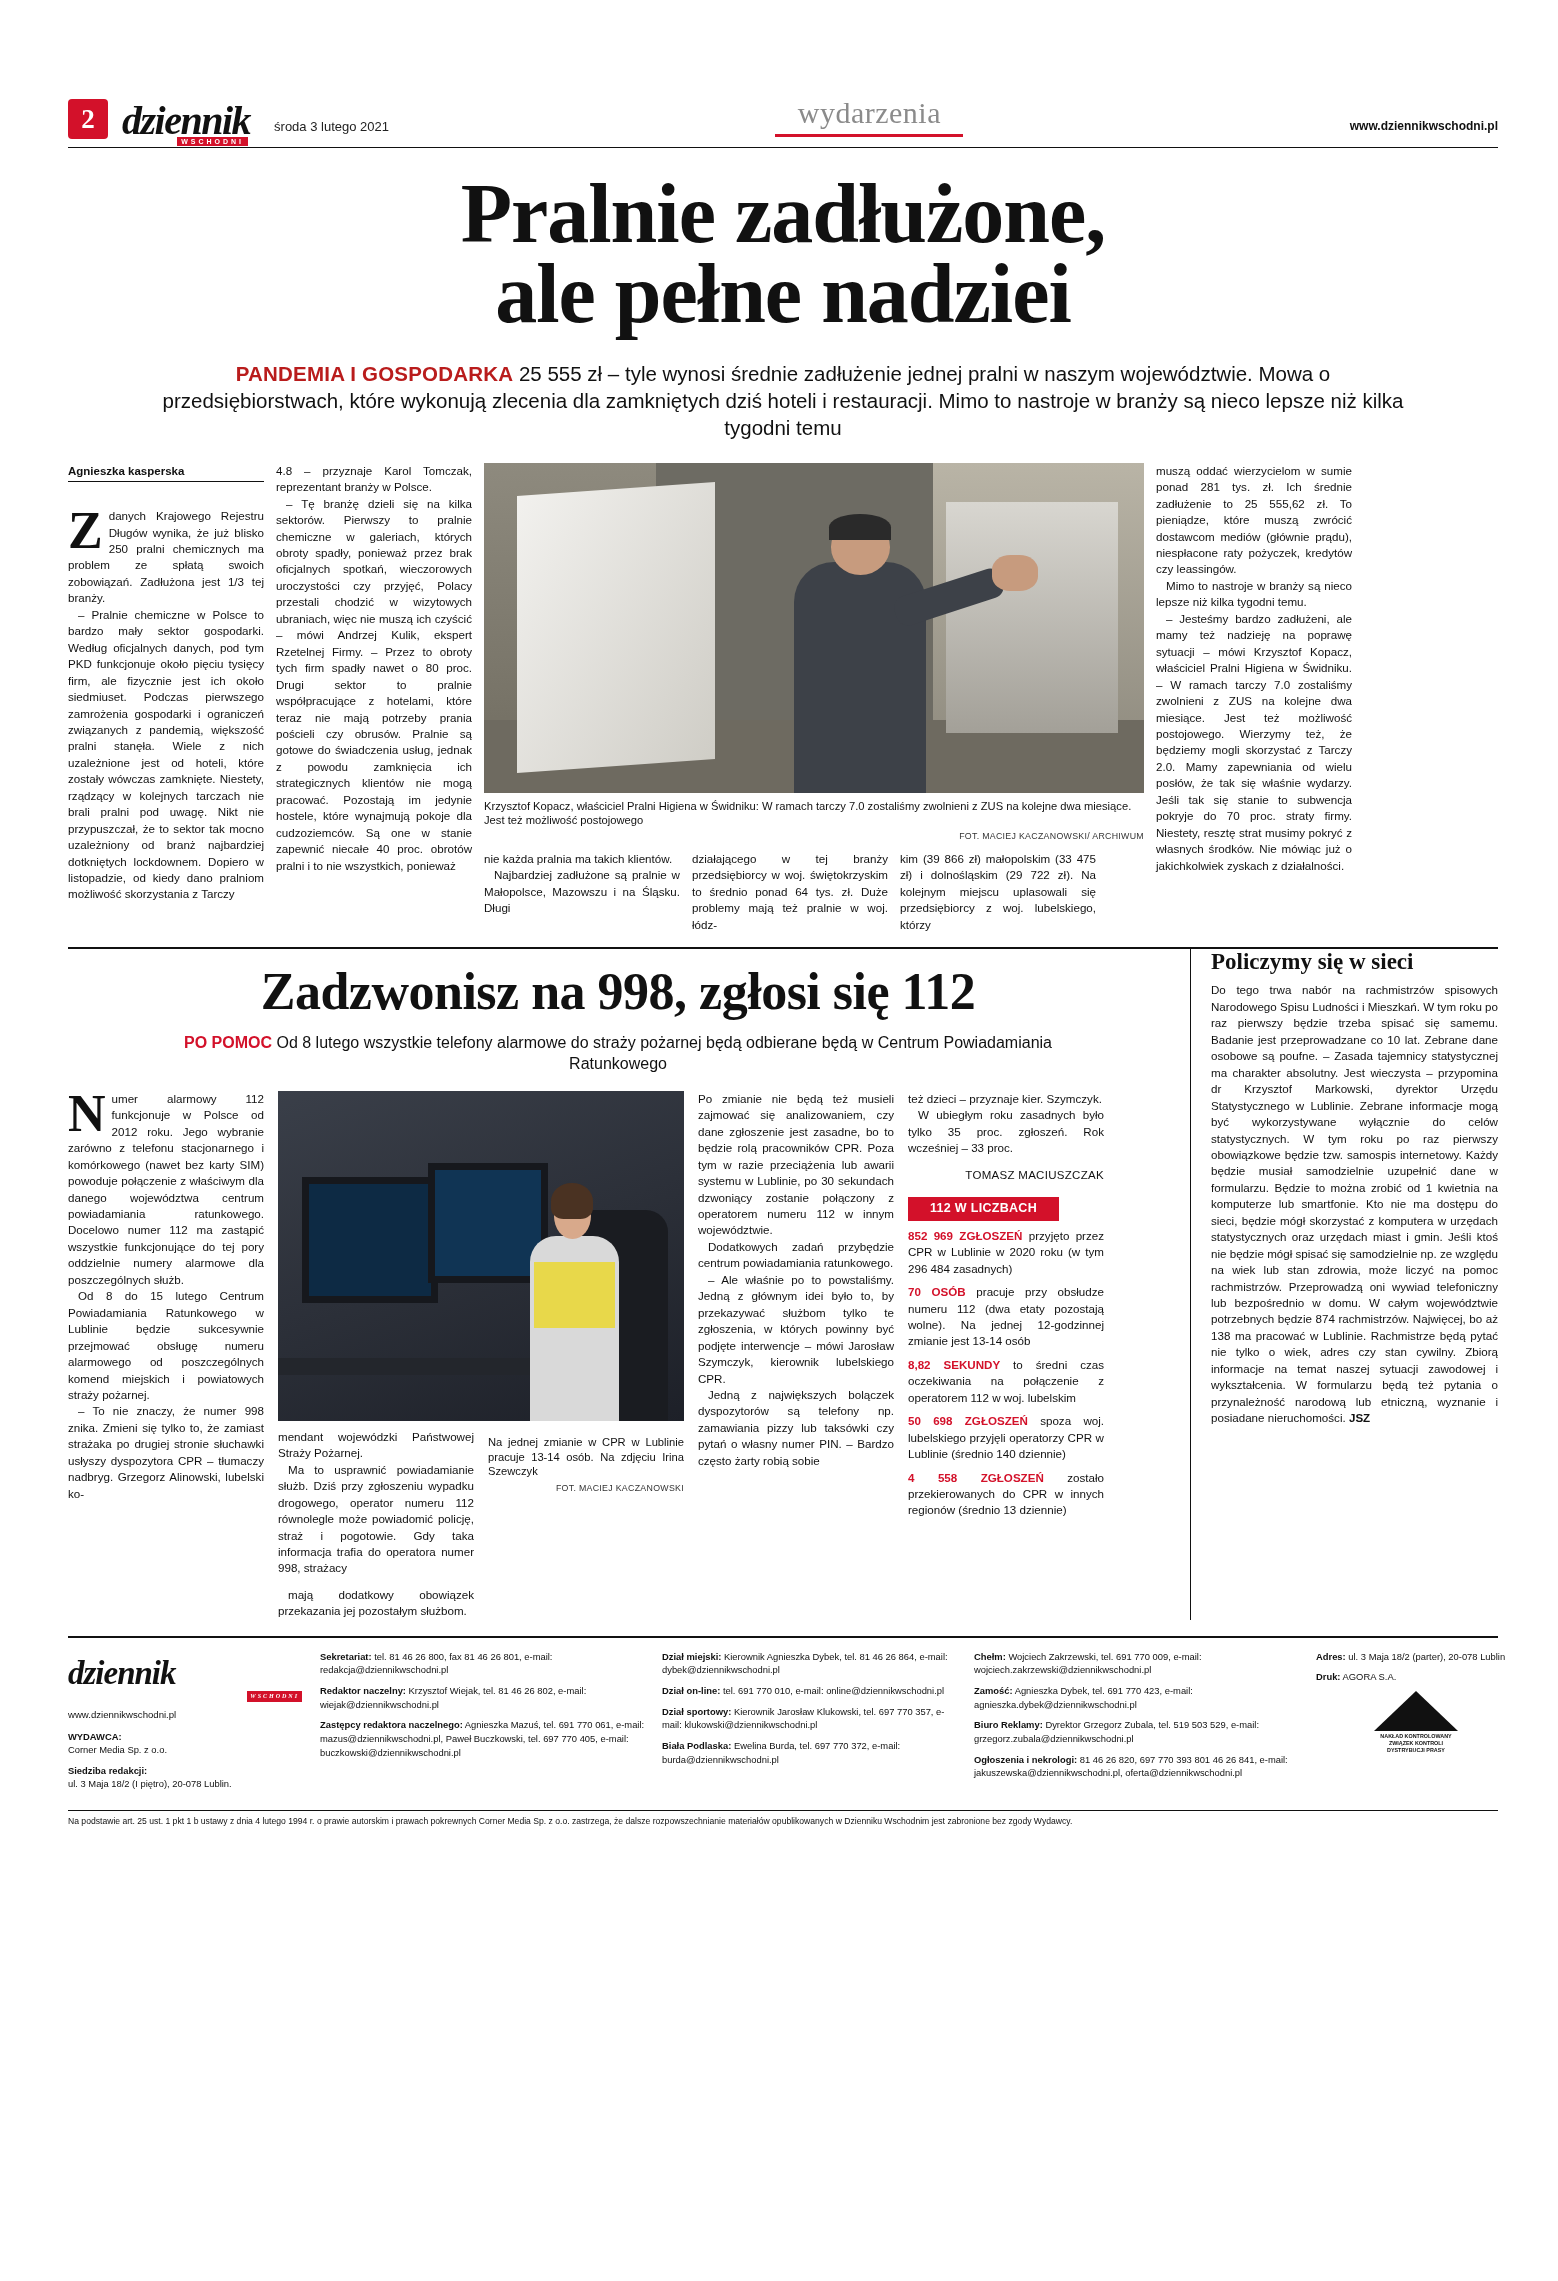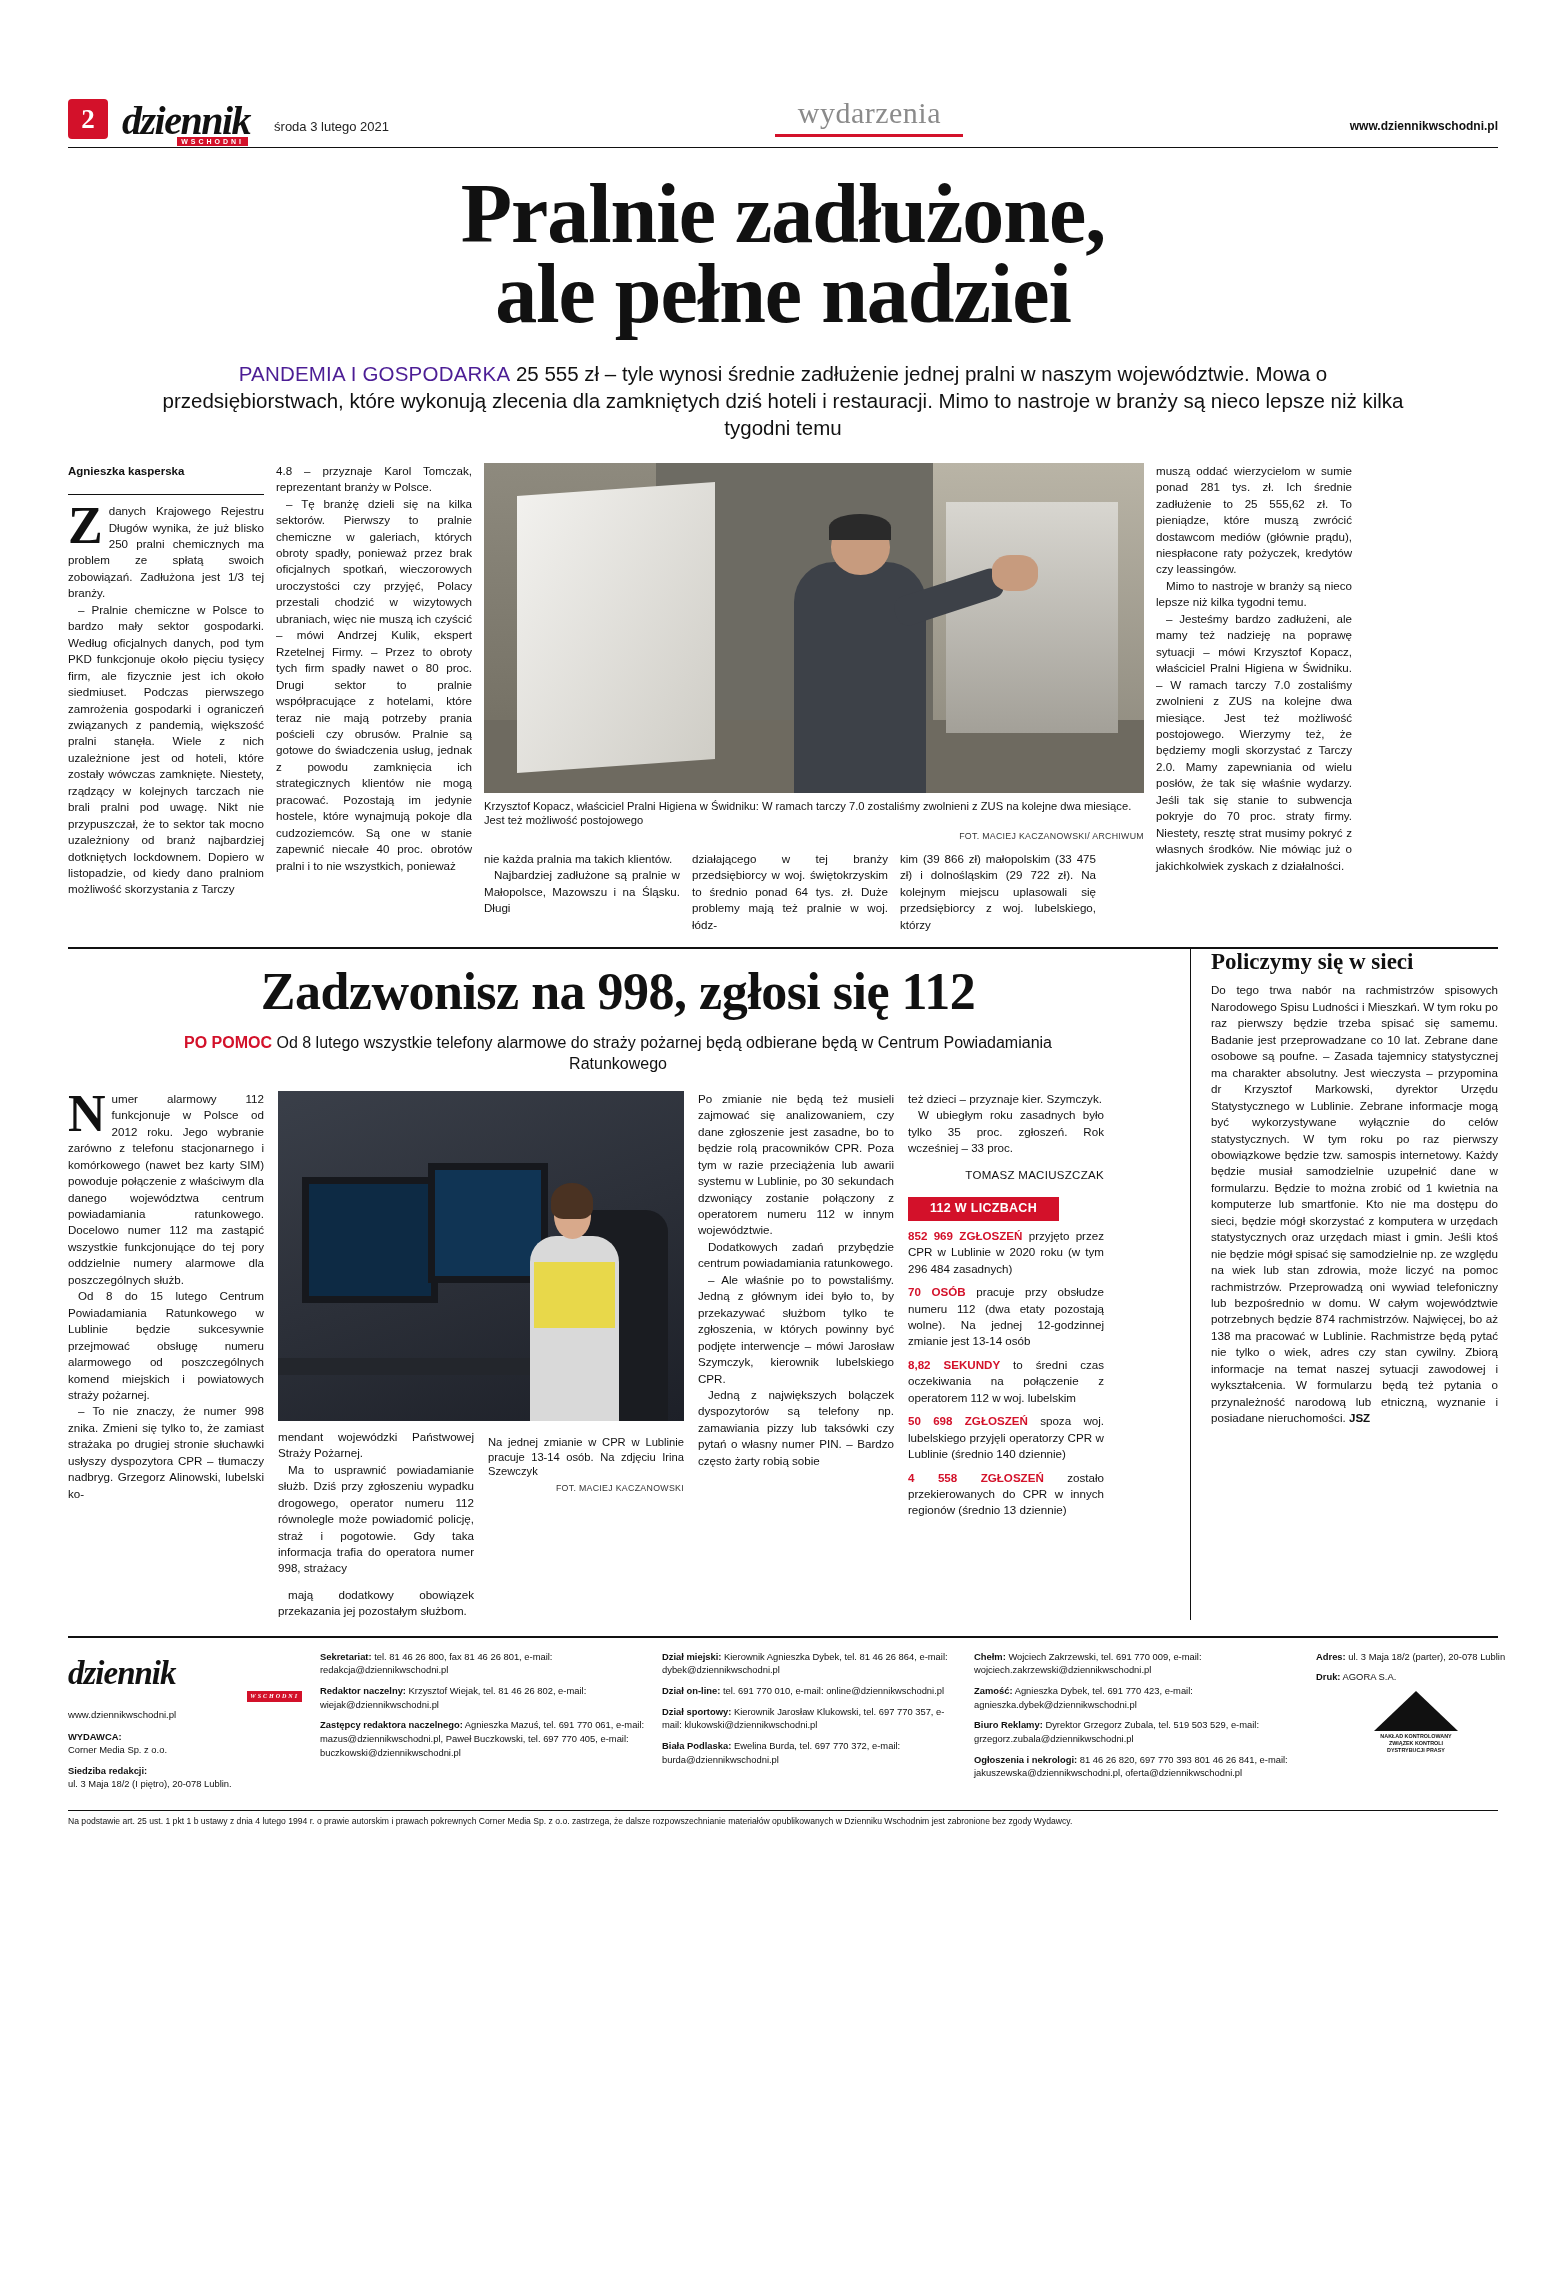--- a/index.html
+++ b/index.html
@@ -41,26 +41,26 @@
 
   
   h1.headline{
     font-family:"Liberation Serif", serif;font-weight:bold;
     font-size:84px;line-height:0.95;text-align:center;margin:26px 0 0;letter-spacing:-1px;
   }
   h1.headline .l2{display:block;}
   .lede{
     margin:26px 90px 0;text-align:center;font-size:20.5px;line-height:1.32;color:#111;
   }
-  .lede .kicker{color:#4c1d95;font-weight:normal;letter-spacing:0.2px;}
+  .lede .kicker{color:#b91c1c;font-weight:bold;letter-spacing:0.2px;}
 
   
   .story1{display:grid;grid-template-columns:196px 12px 196px 12px 660px 12px 196px;margin-top:22px;}
   .col{font-size:11.6px;line-height:1.42;text-align:justify;}
-  .byline{font-size:11.5px;font-weight:bold;border-bottom:1px solid #111;padding-bottom:15px;margin-bottom:8px;}
+  .byline{font-size:11.5px;font-weight:bold;border-bottom:1px solid #111;padding-bottom:2px;margin-bottom:26px;}
   p.b{margin:0 0 0;text-indent:10px;}
   p.first{text-indent:0;}
   .dropcap{
     float:left;font-family:"Liberation Serif", serif;font-size:52px;line-height:40px;
     font-weight:bold;padding:3px 6px 0 0;
   }
   .mid{position:relative;}
   .photo{
     width:660px;height:330px;position:relative;overflow:hidden;background:#6d6b63;
   }

